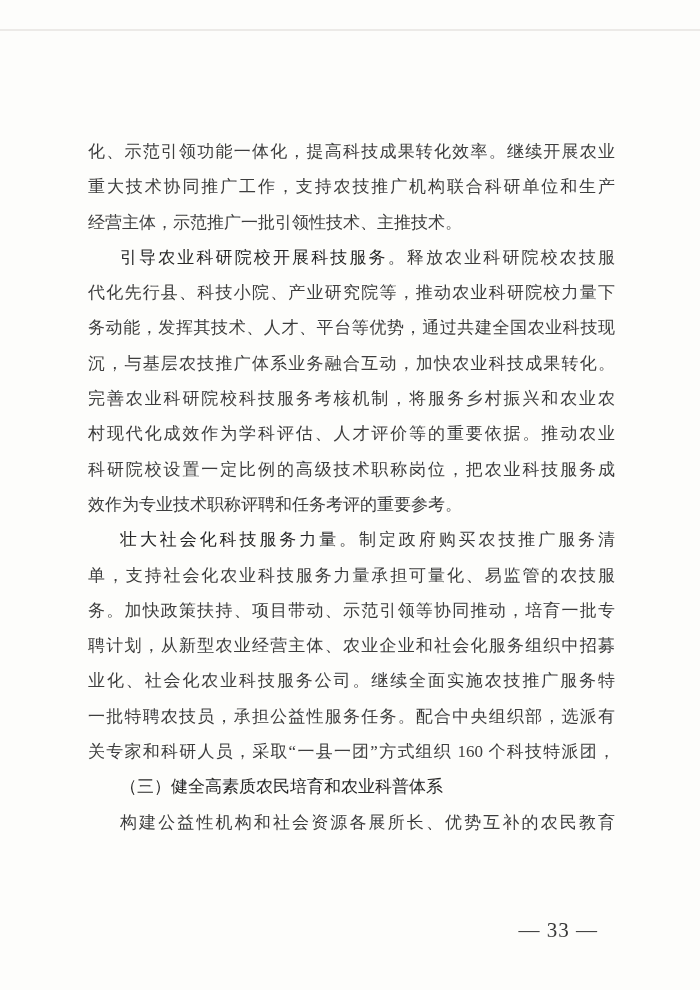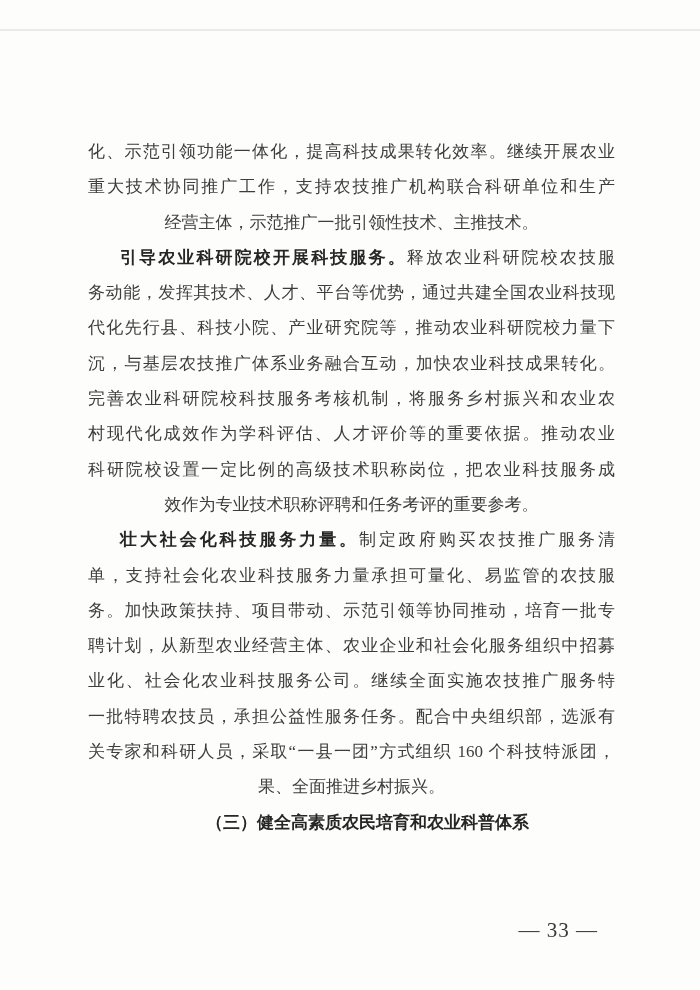--- a/index.html
+++ b/index.html
@@ -29,31 +29,31 @@
     top: 105px;
     width: 527px;
     color: #3d3d3d;
   }
   .line {
     height: 35.3px;
     line-height: 35.3px;
     font-size: 17px;
     overflow: hidden;
     white-space: normal;
-    text-align: center;
+    text-align: left;
   }
   .line.fill {
     text-align: justify;
     text-align-last: justify;
   }
   .line.indent {
     text-indent: 32px;
   }
   .seg.bold {
-    font-weight: 700;
+    font-weight: 400;
     color: #262626;
   }
   .line.heading {
     font-weight: 700;
     color: #262626;
   }
   .page-number {
     position: absolute;
     top: 889px;
     right: 102px;
@@ -66,31 +66,31 @@
 </head>
 <body>
 
 <div class="page">
   <div class="top-edge"></div>
   <div class="text-block">
       <div class="line fill"><span class="seg">化、示范引领功能一体化，提高科技成果转化效率。继续开展农业</span></div>
       <div class="line fill"><span class="seg">重大技术协同推广工作，支持农技推广机构联合科研单位和生产</span></div>
       <div class="line"><span class="seg">经营主体，示范推广一批引领性技术、主推技术。</span></div>
       <div class="line fill indent"><span class="seg bold">引导农业科研院校开展科技服务。</span><span class="seg">释放农业科研院校农技服</span></div>
+      <div class="line fill"><span class="seg">代化先行县、科技小院、产业研究院等，推动农业科研院校力量下</span></div>
       <div class="line fill"><span class="seg">务动能，发挥其技术、人才、平台等优势，通过共建全国农业科技现</span></div>
-      <div class="line fill"><span class="seg">代化先行县、科技小院、产业研究院等，推动农业科研院校力量下</span></div>
       <div class="line fill"><span class="seg">沉，与基层农技推广体系业务融合互动，加快农业科技成果转化。</span></div>
       <div class="line fill"><span class="seg">完善农业科研院校科技服务考核机制，将服务乡村振兴和农业农</span></div>
       <div class="line fill"><span class="seg">村现代化成效作为学科评估、人才评价等的重要依据。推动农业</span></div>
       <div class="line fill"><span class="seg">科研院校设置一定比例的高级技术职称岗位，把农业科技服务成</span></div>
       <div class="line"><span class="seg">效作为专业技术职称评聘和任务考评的重要参考。</span></div>
       <div class="line fill indent"><span class="seg bold">壮大社会化科技服务力量。</span><span class="seg">制定政府购买农技推广服务清</span></div>
       <div class="line fill"><span class="seg">单，支持社会化农业科技服务力量承担可量化、易监管的农技服</span></div>
       <div class="line fill"><span class="seg">务。加快政策扶持、项目带动、示范引领等协同推动，培育一批专</span></div>
       <div class="line fill"><span class="seg">聘计划，从新型农业经营主体、农业企业和社会化服务组织中招募</span></div>
       <div class="line fill"><span class="seg">业化、社会化农业科技服务公司。继续全面实施农技推广服务特</span></div>
       <div class="line fill"><span class="seg">一批特聘农技员，承担公益性服务任务。配合中央组织部，选派有</span></div>
       <div class="line fill"><span class="seg">关专家和科研人员，采取“一县一团”方式组织 160 个科技特派团，</span></div>
-      <div class="line"><span class="seg">果、全面推进乡村振兴。</span></div>
       <div class="line indent heading"><span class="seg bold">（三）健全高素质农民培育和农业科普体系</span></div>
+      <div class="line fill indent"><span class="seg">构建公益性机构和社会资源各展所长、优势互补的农民教育</span></div>
     </div>
   <div class="page-number">— 33 —</div>
 </div>
 
 </body></html>

